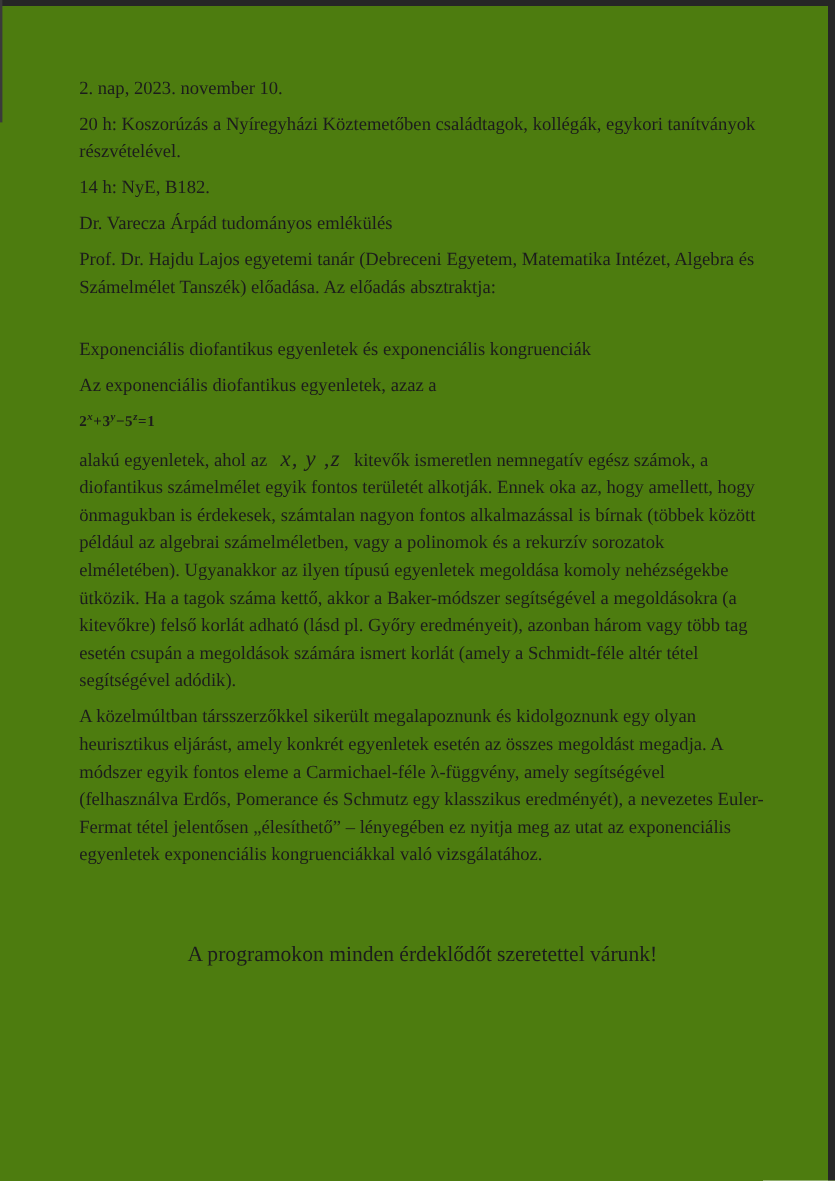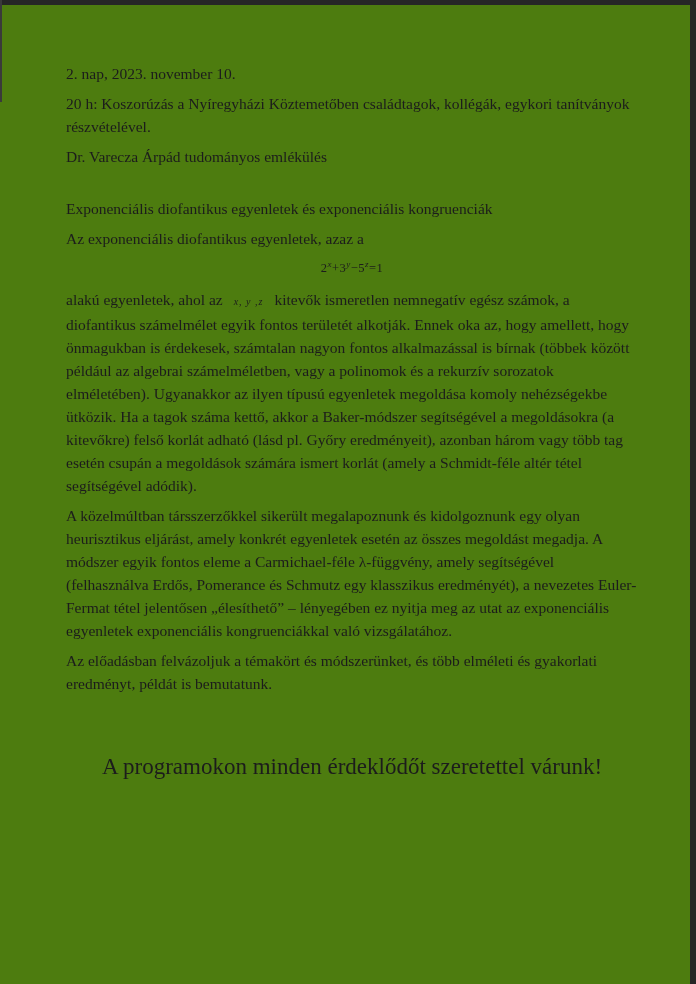--- a/index.html
+++ b/index.html
@@ -29,66 +29,68 @@
     position: relative;
     padding: 62px 58px 0 66px;
     font-size: 15.5px;
     line-height: 23px;
     text-align: left;
   }
   .content p { margin: 0 0 7px 0; }
   .center { text-align: left; }
   .talk-title { margin-top: 29px !important; }
   .formula-line {
-    text-align: center;
+    text-align: left;
     font-size: 12.5px;
     margin: 3px 0 8px 0 !important;
     letter-spacing: 0.5px;
+    font-weight: bold;
   }
   .formula-line sup {
     font-size: 9px;
     font-style: italic;
     line-height: 0;
   }
   .inline-math {
     font-style: italic;
-    font-size: 10px;
+    font-size: 19px;
     letter-spacing: 1px;
     margin: 0 11px;
   }
   .closing-line {
     text-align: center;
-    font-size: 23px;
+    font-size: 18px;
     margin-top: 60px !important;
   }
 </style>
 </head>
 <body>
 
 <div class="page">
   <div class="edge-top"></div>
   <div class="edge-right"></div>
   <div class="edge-left"></div>
 
   <div class="content">
     <p>2. nap, 2023. november 10.</p>
 
     <p>20 h: Koszorúzás a Nyíregyházi Köztemetőben családtagok, kollégák, egykori tanítványok részvételével.</p>
 
+    <p>14 h: NyE, B182.</p>
 
     <p class="center">Dr. Varecza Árpád tudományos emlékülés</p>
 
+    <p>Prof. Dr. Hajdu Lajos egyetemi tanár (Debreceni Egyetem, Matematika Intézet, Algebra és Számelmélet Tanszék) előadása. Az előadás absztraktja:</p>
 
     <p class="center talk-title">Exponenciális diofantikus egyenletek és exponenciális kongruenciák</p>
 
     <p>Az exponenciális diofantikus egyenletek, azaz a</p>
 
     <p class="formula-line"><span>2</span><sup>x</sup><span>+</span><span>3</span><sup>y</sup><span>−</span><span>5</span><sup>z</sup><span>=</span><span>1</span></p>
 
     <p><span>alakú egyenletek, ahol az</span><span class="inline-math">x, y ,z</span><span>kitevők ismeretlen nemnegatív egész számok, a diofantikus számelmélet egyik fontos területét alkotják. Ennek oka az, hogy amellett, hogy önmagukban is érdekesek, számtalan nagyon fontos alkalmazással is bírnak (többek között például az algebrai számelméletben, vagy a polinomok és a rekurzív sorozatok elméletében). Ugyanakkor az ilyen típusú egyenletek megoldása komoly nehézségekbe ütközik. Ha a tagok száma kettő, akkor a Baker-módszer segítségével a megoldásokra (a kitevőkre) felső korlát adható (lásd pl. Győry eredményeit), azonban három vagy több tag esetén csupán a megoldások számára ismert korlát (amely a Schmidt-féle altér tétel segítségével adódik).</span></p>
 
     <p>A közelmúltban társszerzőkkel sikerült megalapoznunk és kidolgoznunk egy olyan heurisztikus eljárást, amely konkrét egyenletek esetén az összes megoldást megadja. A módszer egyik fontos eleme a Carmichael-féle λ-függvény, amely segítségével (felhasználva Erdős, Pomerance és Schmutz egy klasszikus eredményét), a nevezetes Euler-Fermat tétel jelentősen „élesíthető” – lényegében ez nyitja meg az utat az exponenciális egyenletek exponenciális kongruenciákkal való vizsgálatához.</p>
 
-    <p>Az előadásban felvázoljuk a témakört és módszerünket, és több elméleti és gyakorlati eredményt, példát is bemutatunk.</p>
 
     <p class="closing-line">A programokon minden érdeklődőt szeretettel várunk!</p>
   </div>
 </div>
 
 </body></html>

